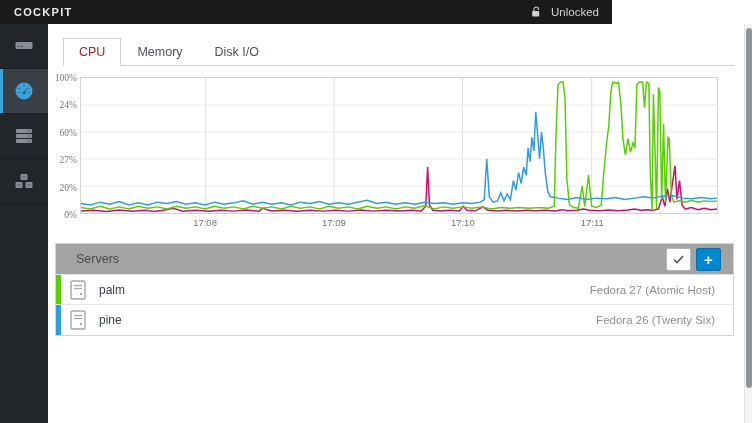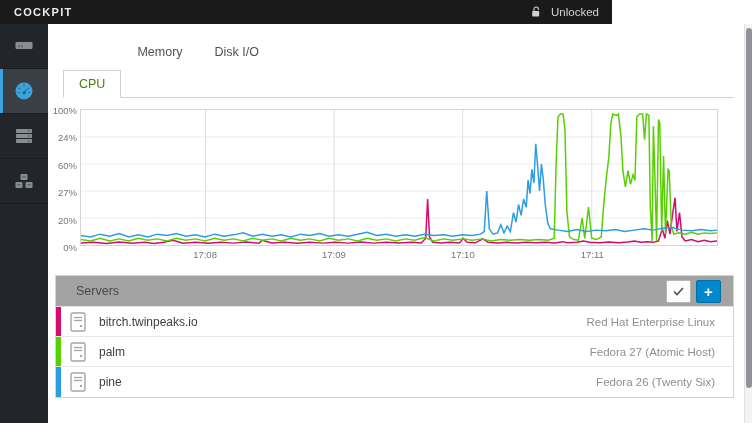--- a/index.html
+++ b/index.html
@@ -28,27 +28,27 @@
   .side-item svg { display:block; }
 
   
   .main { position:absolute; top:24px; left:48px; width:696px; height:399px;
           background:#fff; padding:14px 10px 0 7px; }
 
   
   .tabs { display:flex; border-bottom:1px solid #d1d1d1; margin-left:8px; }
   .tab { font-size:12.5px; color:#4d5258; padding:6px 15px 6px; cursor:pointer;
          border:1px solid transparent; margin-bottom:-1px; }
-  .tab.active { color:#4d7c0f; background:#fff; border:1px solid #d1d1d1;
-                border-bottom-color:#fff;margin-top:32px; }
+  .tab.active { color:#b91c1c; background:#fff; border:1px solid #d1d1d1;
+                border-bottom-color:#fff; }
 
   
   .chart-wrap { display:flex; margin-top:11px; }
   .ylabels { width:25px; position:relative; height:137px; flex:0 0 25px; }
-  .ylabels span { position:absolute; right:3px; font-size:9.5px; color:#72767b; }
+  .ylabels span { position:absolute; right:3px; font-size:9.5px; color:#72767b;font-family:Liberation Serif, serif; }
   .plot { position:relative; width:638px; height:137px; flex:0 0 638px;
           border:1px solid #d4d4d4; background:#fff; }
   .plot svg { position:absolute; top:0; left:0; width:100%; height:100%; }
   .xlabels { position:relative; height:20px; margin-left:25px; width:638px;text-align:center; }
   .xlabels span { position:absolute; transform:translateX(-50%); top:3px;
                   font-size:9.5px; color:#72767b; }
 
   
   .panel { margin-top:9px; border:1px solid #d3d3d3; width:679px; background:#a3a3a3; }
   .panel-head { height:31px; display:flex; align-items:center; padding:0 5px 0 20px;
@@ -191,33 +191,20 @@
             <path d="M1 4.5 L4 7.5 L10 1" fill="none" stroke="#4d5258" stroke-width="1.6"></path>
           </svg>
         </button>
         <button class="btn btn-add" style="background: rgb(0, 136, 206);">
           <span>+</span>
         </button>
       </div>
     </div>
     <div>
 
-      <div class="srv-row">
-        <span class="strip" style="background: rgb(209, 12, 108);"></span>
-        <span class="srv-icon">
-          <svg width="16" height="20" viewBox="0 0 16 20">
-            <rect x="1" y="1" width="14" height="18" rx="1.5" fill="none" stroke="#a3a7ab" stroke-width="1.4"></rect>
-            <line x1="4" y1="5.5" x2="12" y2="5.5" stroke="#a3a7ab" stroke-width="1.3"></line>
-            <line x1="4" y1="8.5" x2="12" y2="8.5" stroke="#a3a7ab" stroke-width="1.3"></line>
-            <rect x="10" y="13" width="2" height="2" fill="#a3a7ab"></rect>
-          </svg>
-        </span>
-        <span class="srv-name">bitrch.twinpeaks.io</span>
-        <span class="srv-os">Red Hat Enterprise Linux</span>
-      </div>
 
       <div class="srv-row">
         <span class="strip" style="background: rgb(87, 208, 0);"></span>
         <span class="srv-icon">
           <svg width="16" height="20" viewBox="0 0 16 20">
             <rect x="1" y="1" width="14" height="18" rx="1.5" fill="none" stroke="#a3a7ab" stroke-width="1.4"></rect>
             <line x1="4" y1="5.5" x2="12" y2="5.5" stroke="#a3a7ab" stroke-width="1.3"></line>
             <line x1="4" y1="8.5" x2="12" y2="8.5" stroke="#a3a7ab" stroke-width="1.3"></line>
             <rect x="10" y="13" width="2" height="2" fill="#a3a7ab"></rect>
           </svg>

